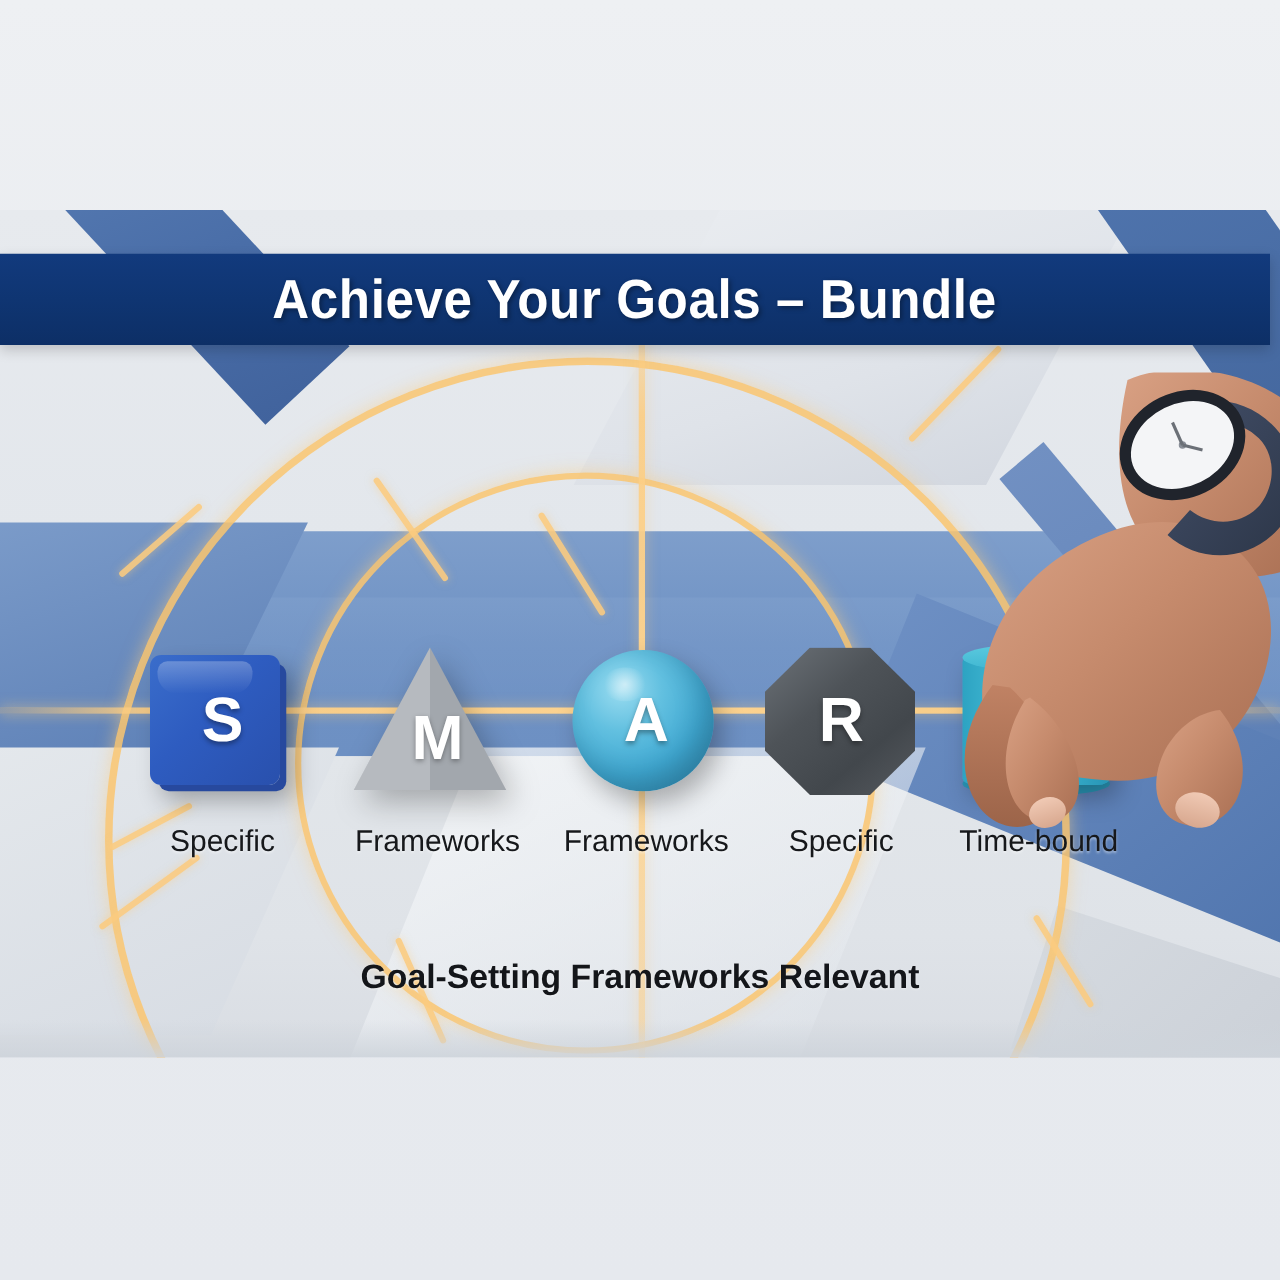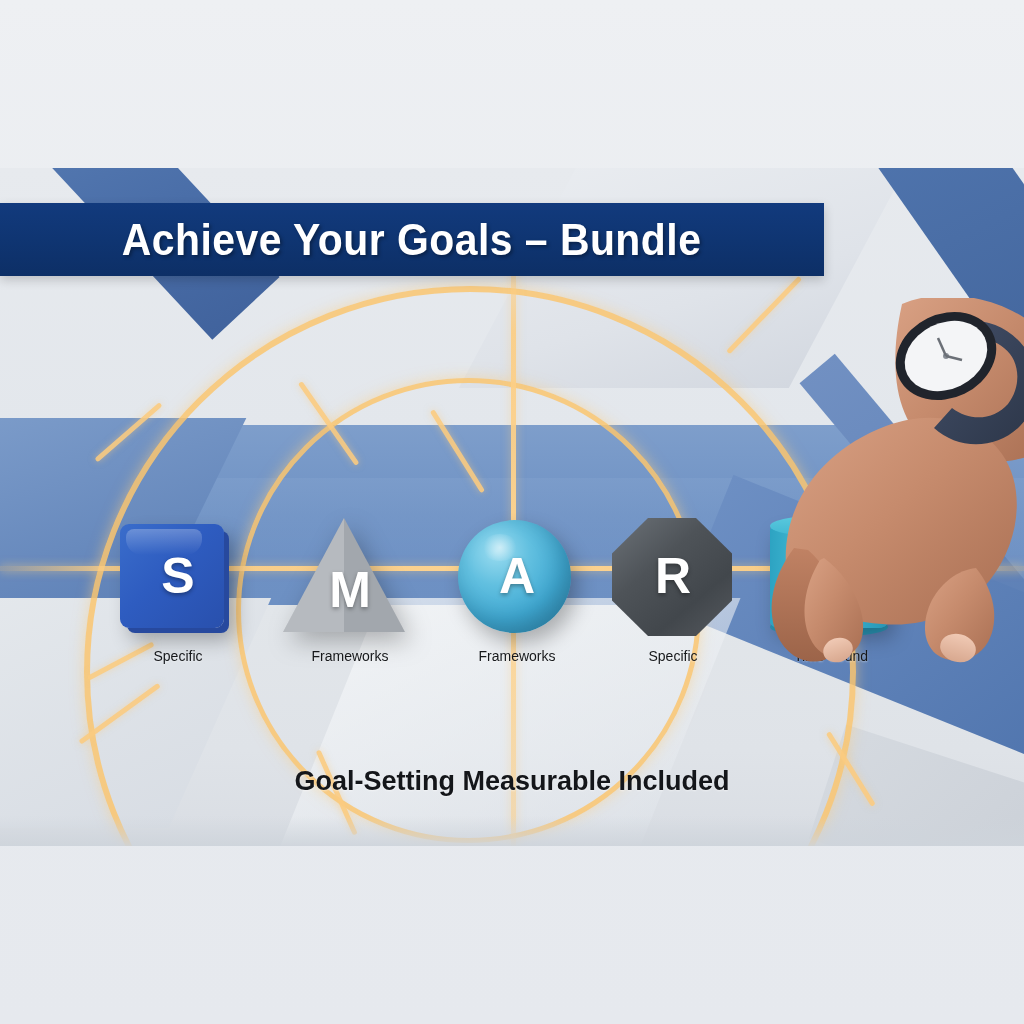--- a/index.html
+++ b/index.html
@@ -170,21 +170,21 @@
     background: rgba(251, 203, 128, .9);
     box-shadow: 0 0 7px rgba(252,206,130,.5);
     transform-origin: left center;
   }
 
   
   .banner {
     position: absolute;
     left: 0;
     top: 203px;
-    width: 824px;
+    width: 1016px;
     height: 73px;
     background: linear-gradient(180deg, #123a7d 0%, #0f3572 50%, #0d2f66 100%);
     display: flex;
     align-items: center;
     justify-content: center;
     box-shadow: 0 4px 10px rgba(0,0,0,.18);
     z-index: 40;
   }
   .banner-title {
     color: #ffffff;
@@ -209,22 +209,22 @@
     position: absolute;
     width: 170px;
     text-align: center;
   }
   .shape-slot {
     position: relative;
     height: 120px;
     width: 170px;
   }
   .shape-label {
-    margin-top: 12px;
-    font-size: 14px;
+    margin-top: 24px;
+    font-size: 24px;
     color: #16181b;
     white-space: nowrap;
     text-shadow: 0 1px 2px rgba(255,255,255,.45);
   }
   .glyph {
     position: absolute;
     left: 0; right: 0;
     top: 50%;
     transform: translateY(-50%);
     color: #ffffff;
@@ -491,21 +491,21 @@
         <div class="shape-slot">
           <div class="shape-cyl"></div>
           <div class="glyph">T</div>
         </div>
         <div class="shape-label">Time-bound</div>
       </div>
 
     </div>
 
     <div class="subtitle">
-      <span class="subtitle-text">Goal-Setting Measurable Included</span>
+      <span class="subtitle-text">Goal-Setting Frameworks Relevant</span>
     </div>
 
     <div class="hero-bottom-fade"></div>
   </div>
 
   <div class="banner">
     <span class="banner-title">Achieve Your Goals – Bundle</span>
   </div>
 
 </div>

